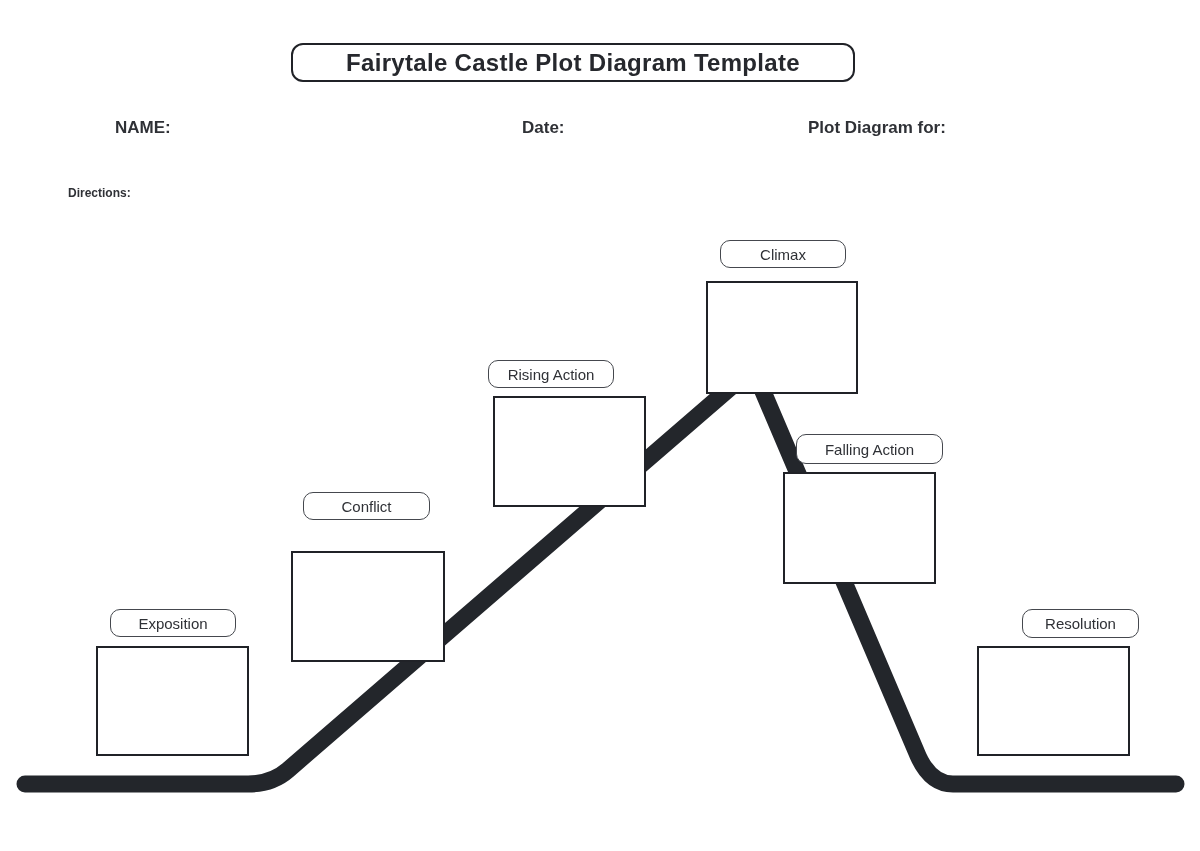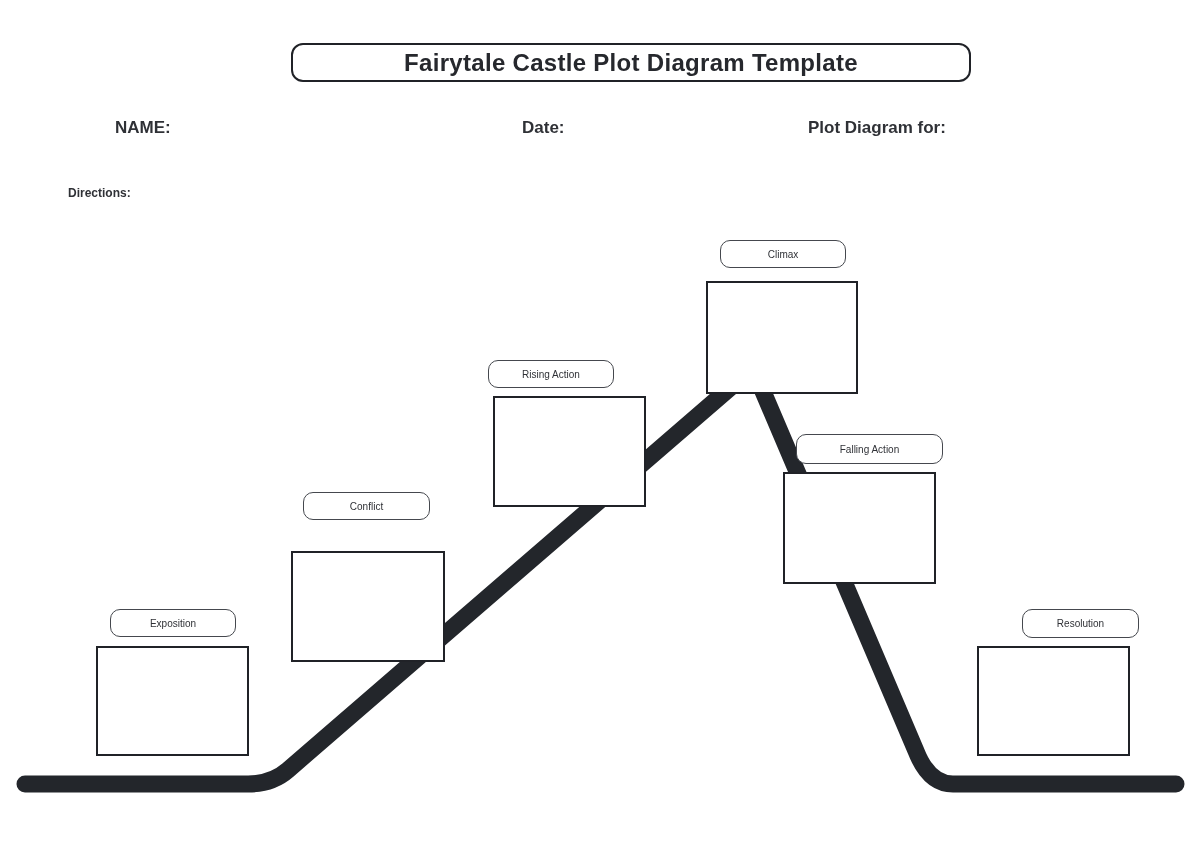--- a/index.html
+++ b/index.html
@@ -12,21 +12,21 @@
   html,body{margin:0;padding:0;background:#ffffff;}
   #canvas{
     position:relative;
     width:1200px;height:851px;
     background:#ffffff;
     overflow:hidden;
     font-family:"Liberation Sans", sans-serif;
   }
   
   .title-box{
-    position:absolute;left:291px;top:43px;width:680px;height:39px;
+    position:absolute;left:291px;top:43px;width:564px;height:39px;
     border:2px solid var(--box-border);
     border-radius:12px;
     display:flex;align-items:center;justify-content:center;
     box-sizing:border-box;
     background:#ffffff;
   }
   .title-text{
     font-size:24px;font-weight:700;color:var(--text);
     letter-spacing:0.3px;white-space:nowrap;
   }
@@ -57,21 +57,21 @@
   #box-climax{left:706px;top:281px;width:152px;height:113px;}
   #box-falling{left:783px;top:472px;width:153px;height:112px;}
   #box-resolution{left:977px;top:646px;width:153px;height:110px;}
   
   .stage-label{
     position:absolute;height:28px;background:#ffffff;
     border:1.5px solid var(--label-border);
     border-radius:10px;
     display:flex;align-items:center;justify-content:center;
     box-sizing:border-box;
-    font-size:10px;color:var(--label-text);
+    font-size:15px;color:var(--label-text);
     white-space:nowrap;
   }
   #label-exposition{left:110px;top:609px;width:126px;text-align:center;}
   #label-conflict{left:303px;top:492px;width:127px;}
   #label-rising{left:488px;top:360px;width:126px;}
   #label-climax{left:720px;top:240px;width:126px;}
   #label-falling{left:796px;top:434px;width:147px;height:30px;}
   #label-resolution{left:1022px;top:609px;width:117px;height:29px;}
 </style>
 </head>

